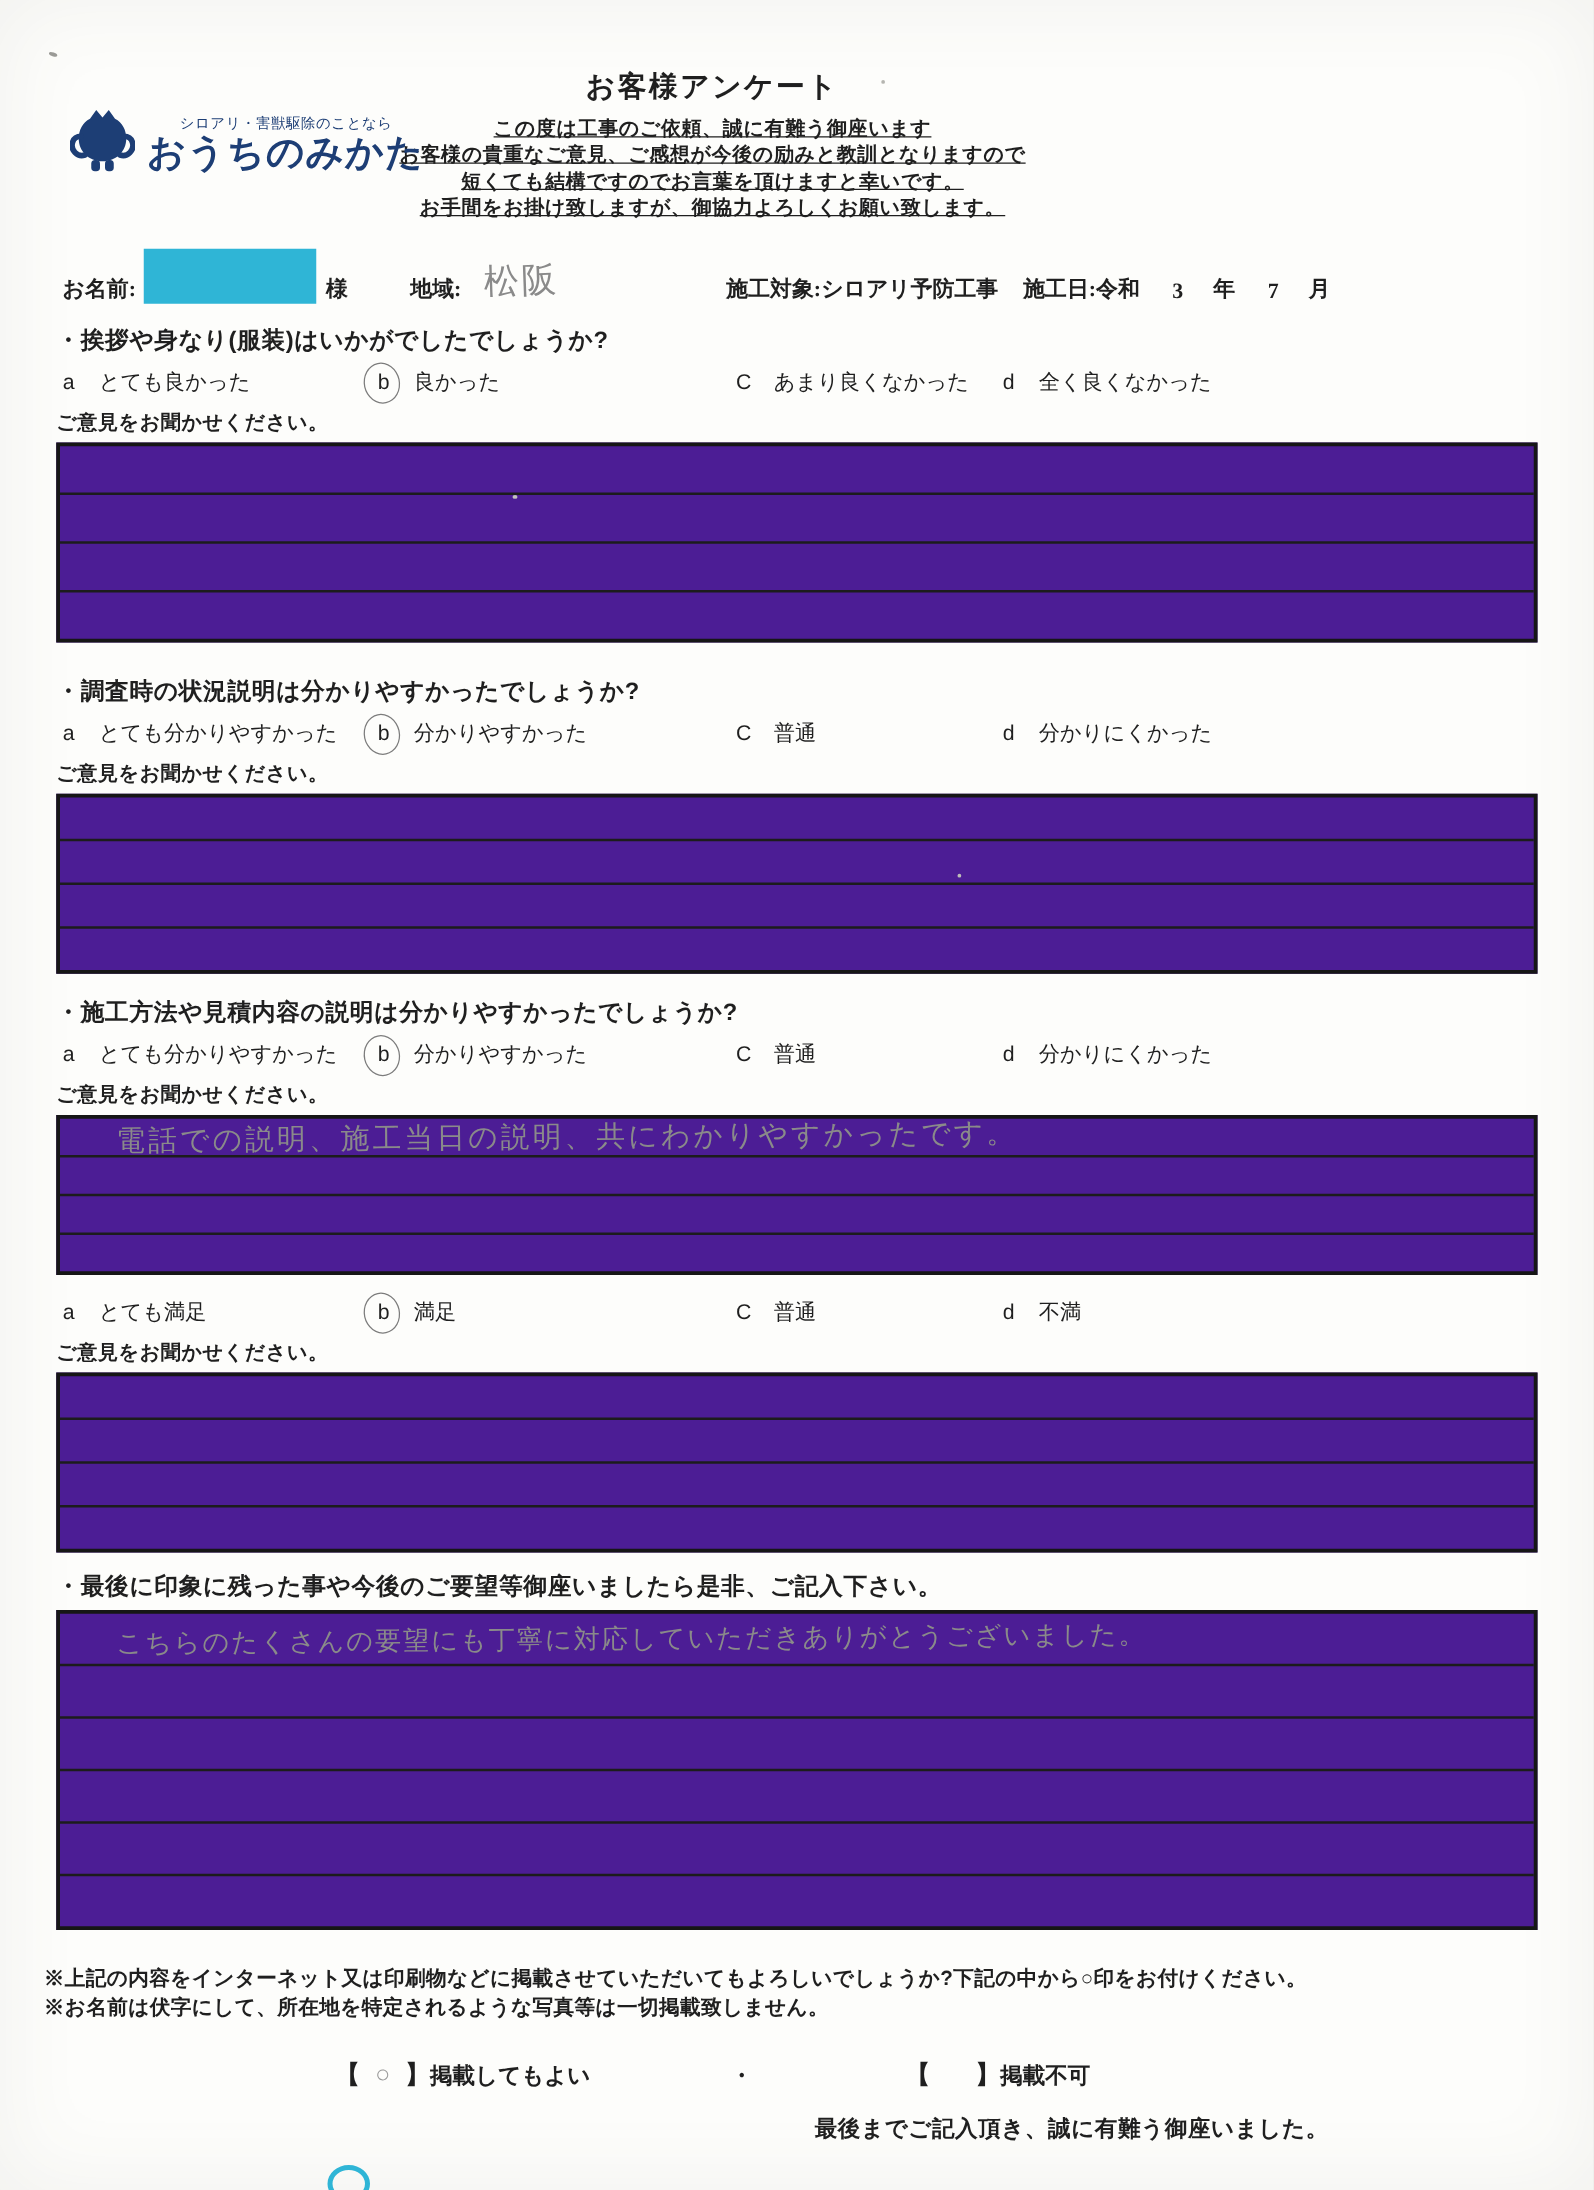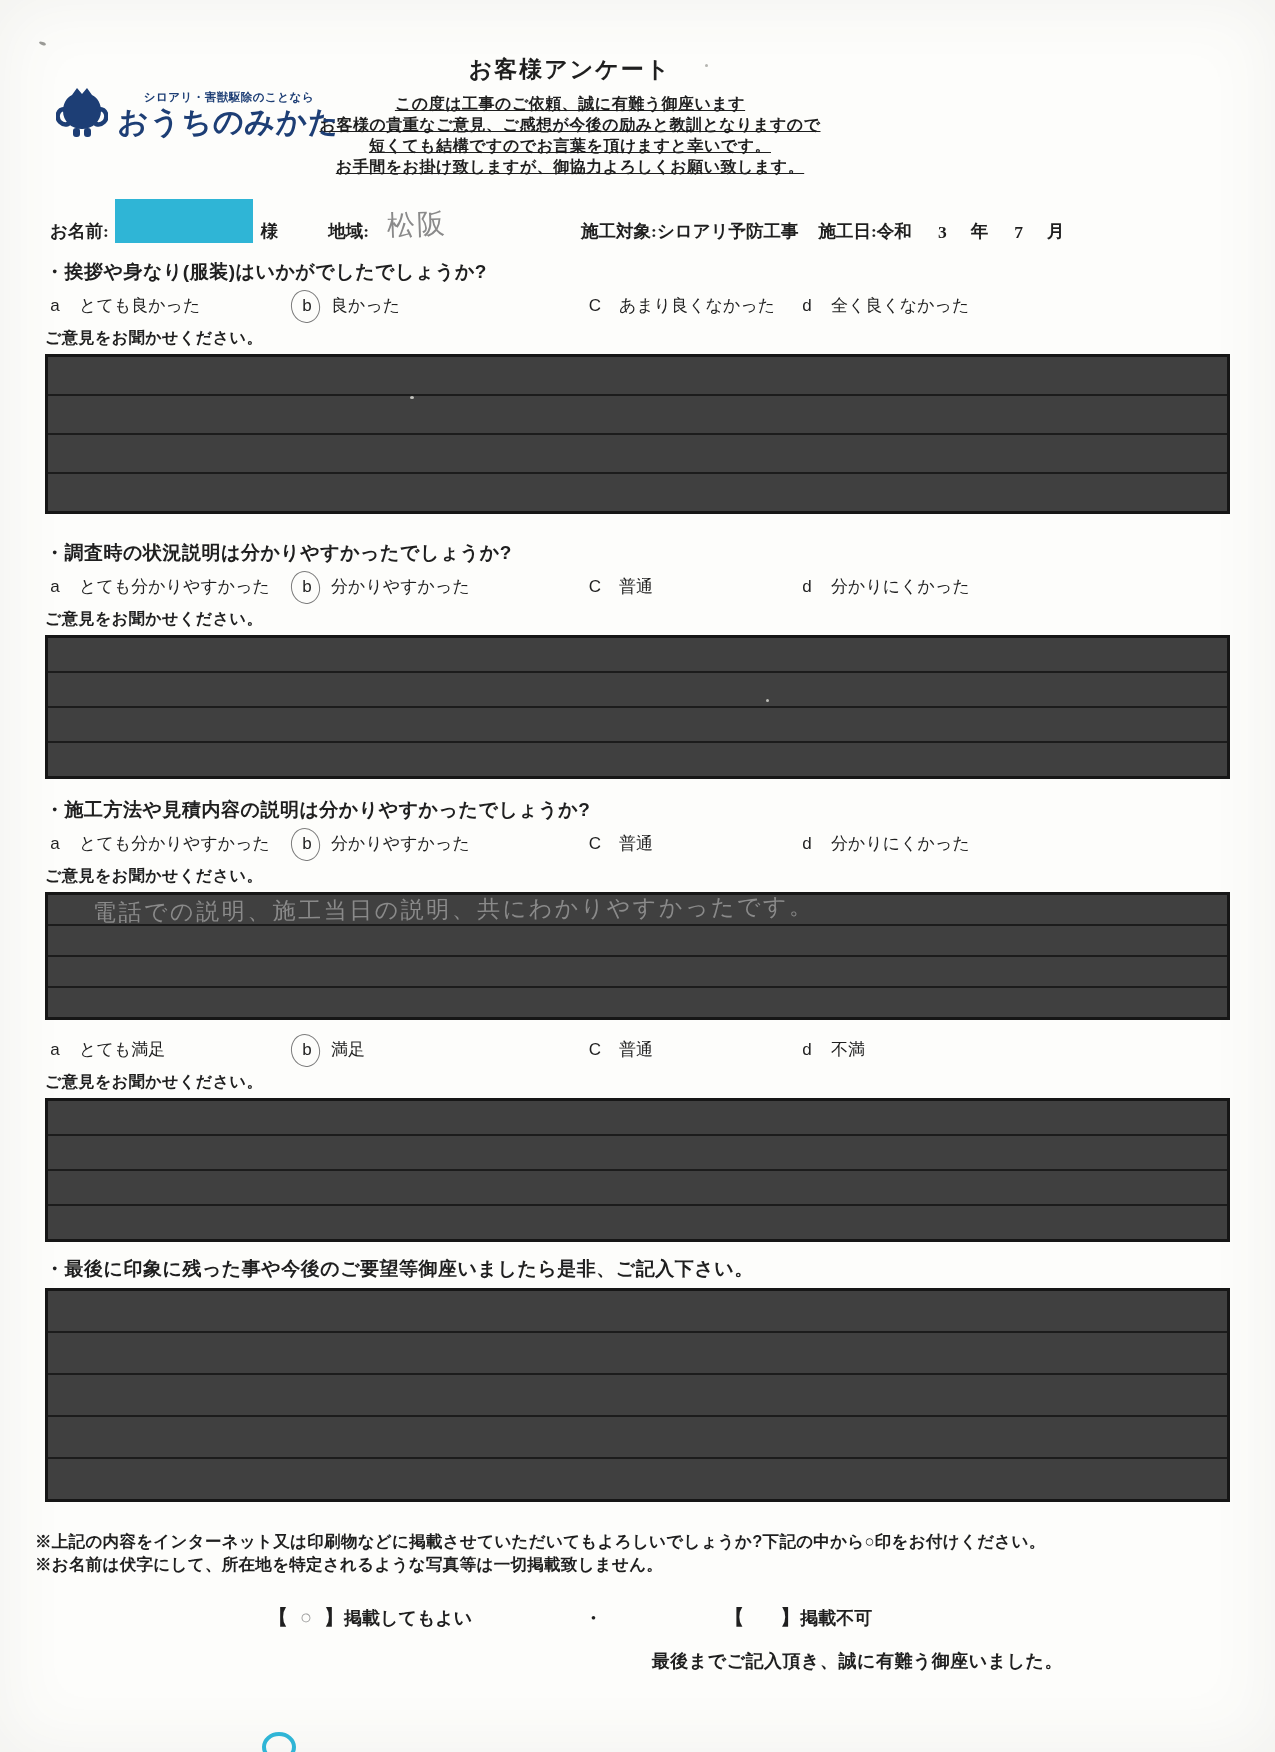--- a/index.html
+++ b/index.html
@@ -6,21 +6,21 @@
   .page{
     width:1275px;height:1752px;margin:0 auto;position:relative;overflow:hidden;
     background:#fdfdfb;color:#1f1f1f;
     font-family:"Liberation Serif","DejaVu Serif",serif;
     box-shadow:inset 0 0 70px rgba(80,80,75,.07);
   }
   
   .logo{position:absolute;left:56px;top:84px;display:flex;align-items:center;gap:10px;}
   .logo-mark{flex:0 0 auto;}
   .logo-text{display:flex;flex-direction:column;align-items:center;}
-  .logo-tagline{font-family:"Liberation Sans",sans-serif;font-size:11.5px;font-weight:bold;
+  .logo-tagline{font-family:"Liberation Sans",sans-serif;font-size:11.5px;font-weight:normal;
     color:#1d3e75;letter-spacing:.5px;white-space:nowrap;}
   .logo-brand{font-family:"Liberation Sans",sans-serif;font-size:30px;font-weight:800;
     color:#1d3e75;letter-spacing:1px;transform:skewX(-4deg);white-space:nowrap;line-height:1.1;}
   .header-center{padding-top:54px;margin-left:290px;width:560px;text-align:center;}
   .doc-title{font-size:23px;font-weight:bold;letter-spacing:2px;margin-bottom:8px;}
   .intro-line{font-size:16px;line-height:21px;font-weight:bold;letter-spacing:.5px;text-decoration:underline;}
   
   .info-row{display:flex;align-items:flex-end;margin:20px 50px 0 50px;height:46px;
     font-size:17.5px;font-weight:bold;white-space:nowrap;}
   .redaction{width:138px;height:44px;background:#2fb5d6;margin-left:6px;flex:0 0 auto;}
@@ -36,21 +36,21 @@
   .sec{margin:0 45px;}
   .sec-title{font-family:"Liberation Sans",sans-serif;font-size:19px;font-weight:bold;letter-spacing:.5px;}
   .opts{display:grid;grid-template-columns:252px 288px 212px auto;margin-top:9px;
     font-family:"Liberation Sans",sans-serif;font-size:17px;align-items:center;}
   .opt{display:flex;align-items:center;gap:14px;}
   .okey{width:20px;text-align:center;position:relative;display:inline-block;}
   .okey.circled::after{content:"";position:absolute;left:-6px;top:-6px;width:27px;height:31px;
     border:1.6px solid #7c7c7c;border-radius:50%;transform:rotate(-12deg);}
   .prompt{margin-top:11px;font-size:16px;font-weight:bold;letter-spacing:.5px;
     border-bottom:2px solid transparent;display:inline-block;}
-  .cbox{margin-top:3px;border:3px solid #161616;background:#404040;}
+  .cbox{margin-top:3px;border:3px solid #161616;background:#4c1d95;}
   .cline{border-top:2px solid #1c1c1c;display:flex;align-items:center;padding-left:45px;}
   .cline:first-child{border-top:none;}
   .r37 .cline{height:37px;}
   .r33 .cline{height:33px;}
   .r29 .cline{height:29px;}
   .r40 .cline{height:40px;}
   .hand-comment{font-size:23px;letter-spacing:2.5px;word-spacing:4px;transform:rotate(-.5deg);white-space:nowrap;}
   .hand-comment.small{font-size:21px;letter-spacing:1.5px;}
   .mt16{margin-top:16px;} .mt26{margin-top:26px;} .mt18{margin-top:18px;} .mt14{margin-top:14px;}
   
@@ -231,20 +231,23 @@
       <div class="cline"></div>
       <div class="cline"></div>
       <div class="cline"></div>
       <div class="cline"></div>
     </div>
   </div>
 
   <div class="sec mt14">
     <div class="sec-title">・最後に印象に残った事や今後のご要望等御座いましたら是非、ご記入下さい。</div>
     <div class="cbox r40" style="margin-top:6px;">
+      <div class="cline">
+        <span class="hand hand-comment small">こちらのたくさんの要望にも丁寧に対応していただきありがとうございました。</span>
+      </div>
       <div class="cline"></div>
       <div class="cline"></div>
       <div class="cline"></div>
       <div class="cline"></div>
       <div class="cline"></div>
     </div>
   </div>
 
   <div class="notes">
     <div>※上記の内容をインターネット又は印刷物などに掲載させていただいてもよろしいでしょうか?下記の中から○印をお付けください。</div>

